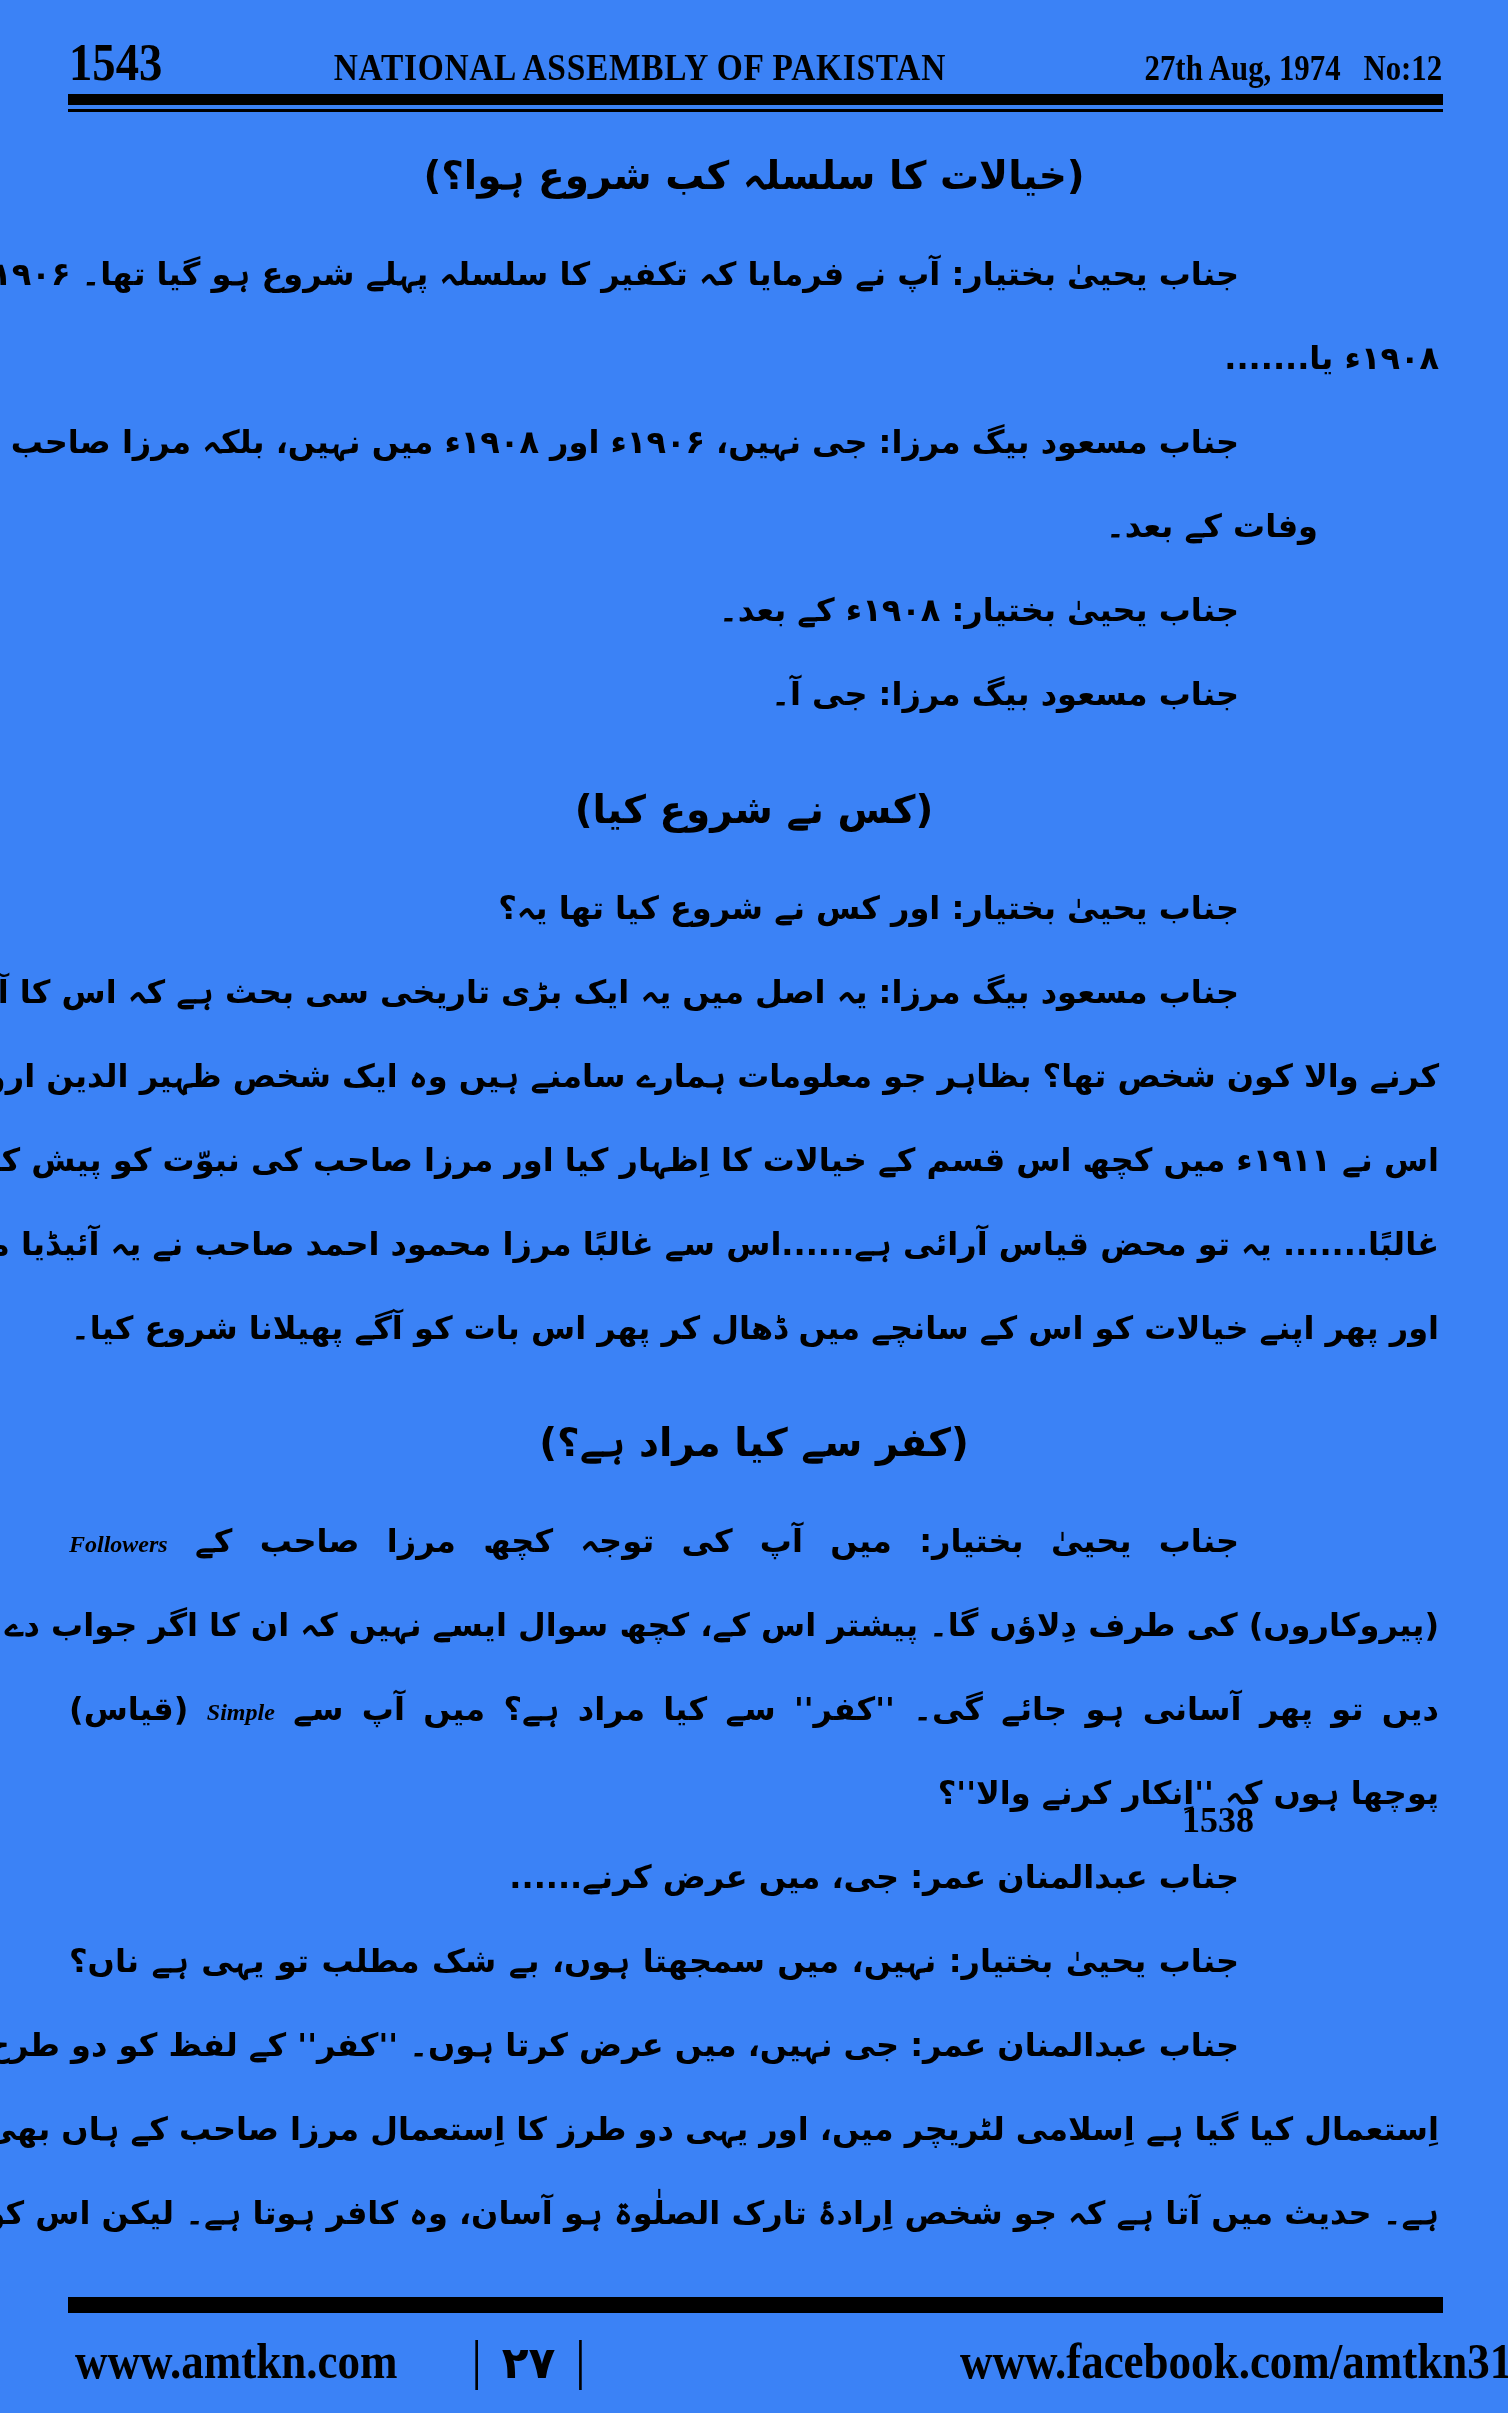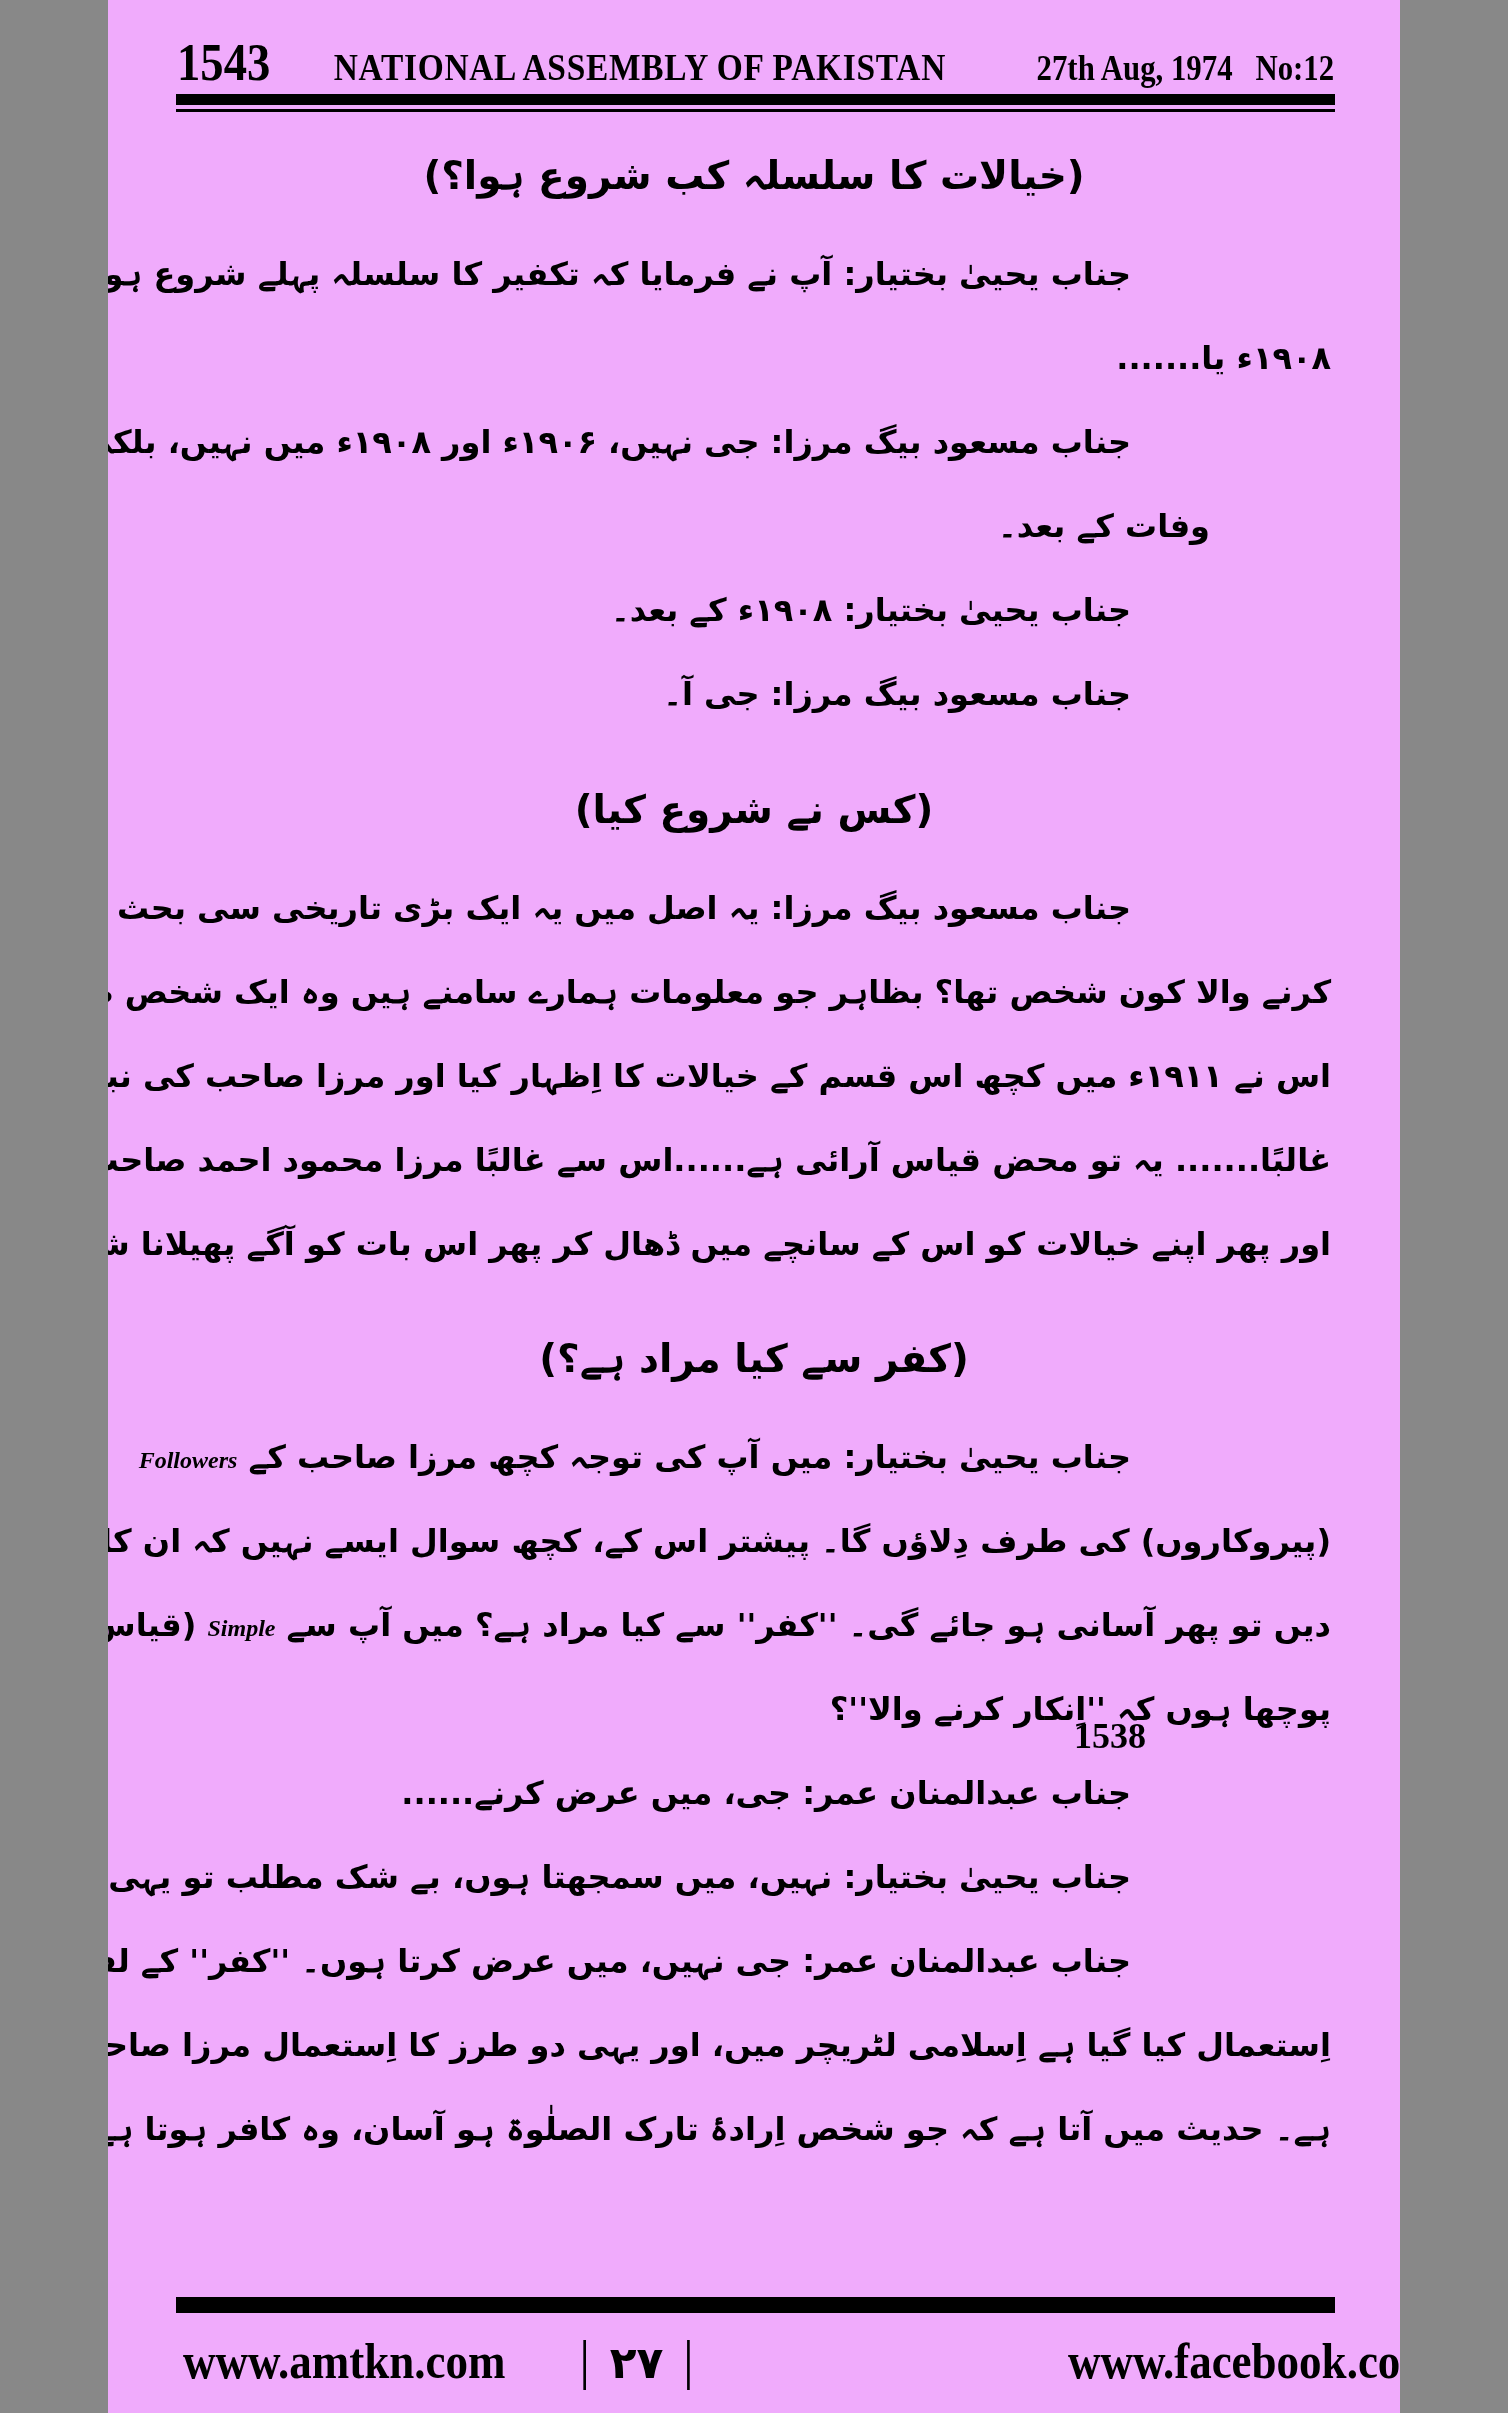--- a/index.html
+++ b/index.html
@@ -1,19 +1,19 @@
 <!DOCTYPE html>
 <html style="font-size:12px"><head>
 <meta charset="utf-8">
 <style>
   html,body{margin:0;padding:0;background:#888;}
   .page{
     position:relative;
-    width:1292px;height:2413px;
-    background:#f0abfc;
+    width:1508px;height:2413px;
+    background:#3b82f6;
     color:#000;
     overflow:hidden;
     margin:0 auto;
   }
   
   .hdr{
     position:absolute;top:32px;left:69px;right:66px;
     display:flex;align-items:baseline;justify-content:space-between;
     font-family:"Liberation Serif","DejaVu Serif",serif;
     font-weight:bold;white-space:nowrap;
@@ -86,20 +86,21 @@
 
     <div class="heading">(خیالات کا سلسلہ کب شروع ہوا؟)</div>
     <div class="line ind jf">جناب یحییٰ بختیار:  آپ نے فرمایا کہ تکفیر کا سلسلہ پہلے شروع ہو گیا تھا۔ ۱۹۰۶ء یا</div>
     <div class="line">۱۹۰۸ء یا.......</div>
     <div class="line ind jf">جناب مسعود بیگ مرزا:  جی نہیں، ۱۹۰۶ء اور ۱۹۰۸ء میں نہیں، بلکہ مرزا صاحب کی</div>
     <div class="line off">وفات کے بعد۔</div>
     <div class="line ind">جناب یحییٰ بختیار:  ۱۹۰۸ء کے بعد۔</div>
     <div class="line ind">جناب مسعود بیگ مرزا:  جی آ۔</div>
 
     <div class="heading hm">(کس نے شروع کیا)</div>
+    <div class="line ind">جناب یحییٰ بختیار:  اور کس نے شروع کیا تھا یہ؟</div>
     <div class="line ind jf">جناب مسعود بیگ مرزا:  یہ اصل میں یہ ایک بڑی تاریخی سی بحث ہے کہ اس کا آغاز</div>
     <div class="line jf">کرنے والا کون شخص تھا؟ بظاہر جو معلومات ہمارے سامنے ہیں وہ ایک شخص ظہیر الدین اروپی تھا۔</div>
     <div class="line jf">اس نے ۱۹۱۱ء میں کچھ اس قسم کے خیالات کا اِظہار کیا اور مرزا صاحب کی نبوّت کو پیش کیا۔ اس سے</div>
     <div class="line jf">غالبًا....... یہ تو محض قیاس آرائی ہے......اس سے غالبًا مرزا محمود احمد صاحب نے یہ آئیڈیا مستعار لیا</div>
     <div class="line">اور پھر اپنے خیالات کو اس کے سانچے میں ڈھال کر پھر اس بات کو آگے پھیلانا شروع کیا۔</div>
 
     <div class="heading hm">(کفر سے کیا مراد ہے؟)</div>
     <div class="line ind jf"><span>جناب یحییٰ بختیار:  میں آپ کی توجہ کچھ مرزا صاحب کے</span> <span class="en">Followers</span></div>
     <div class="line jf">(پیروکاروں) کی طرف دِلاؤں گا۔ پیشتر اس کے، کچھ سوال ایسے نہیں کہ ان کا اگر جواب دے</div>
     <div class="line jf"><span>دیں تو پھر آسانی ہو جائے گی۔ ''کفر'' سے کیا مراد ہے؟ میں آپ سے</span> <span class="en">Simple</span> <span>(قیاس)</span></div>

